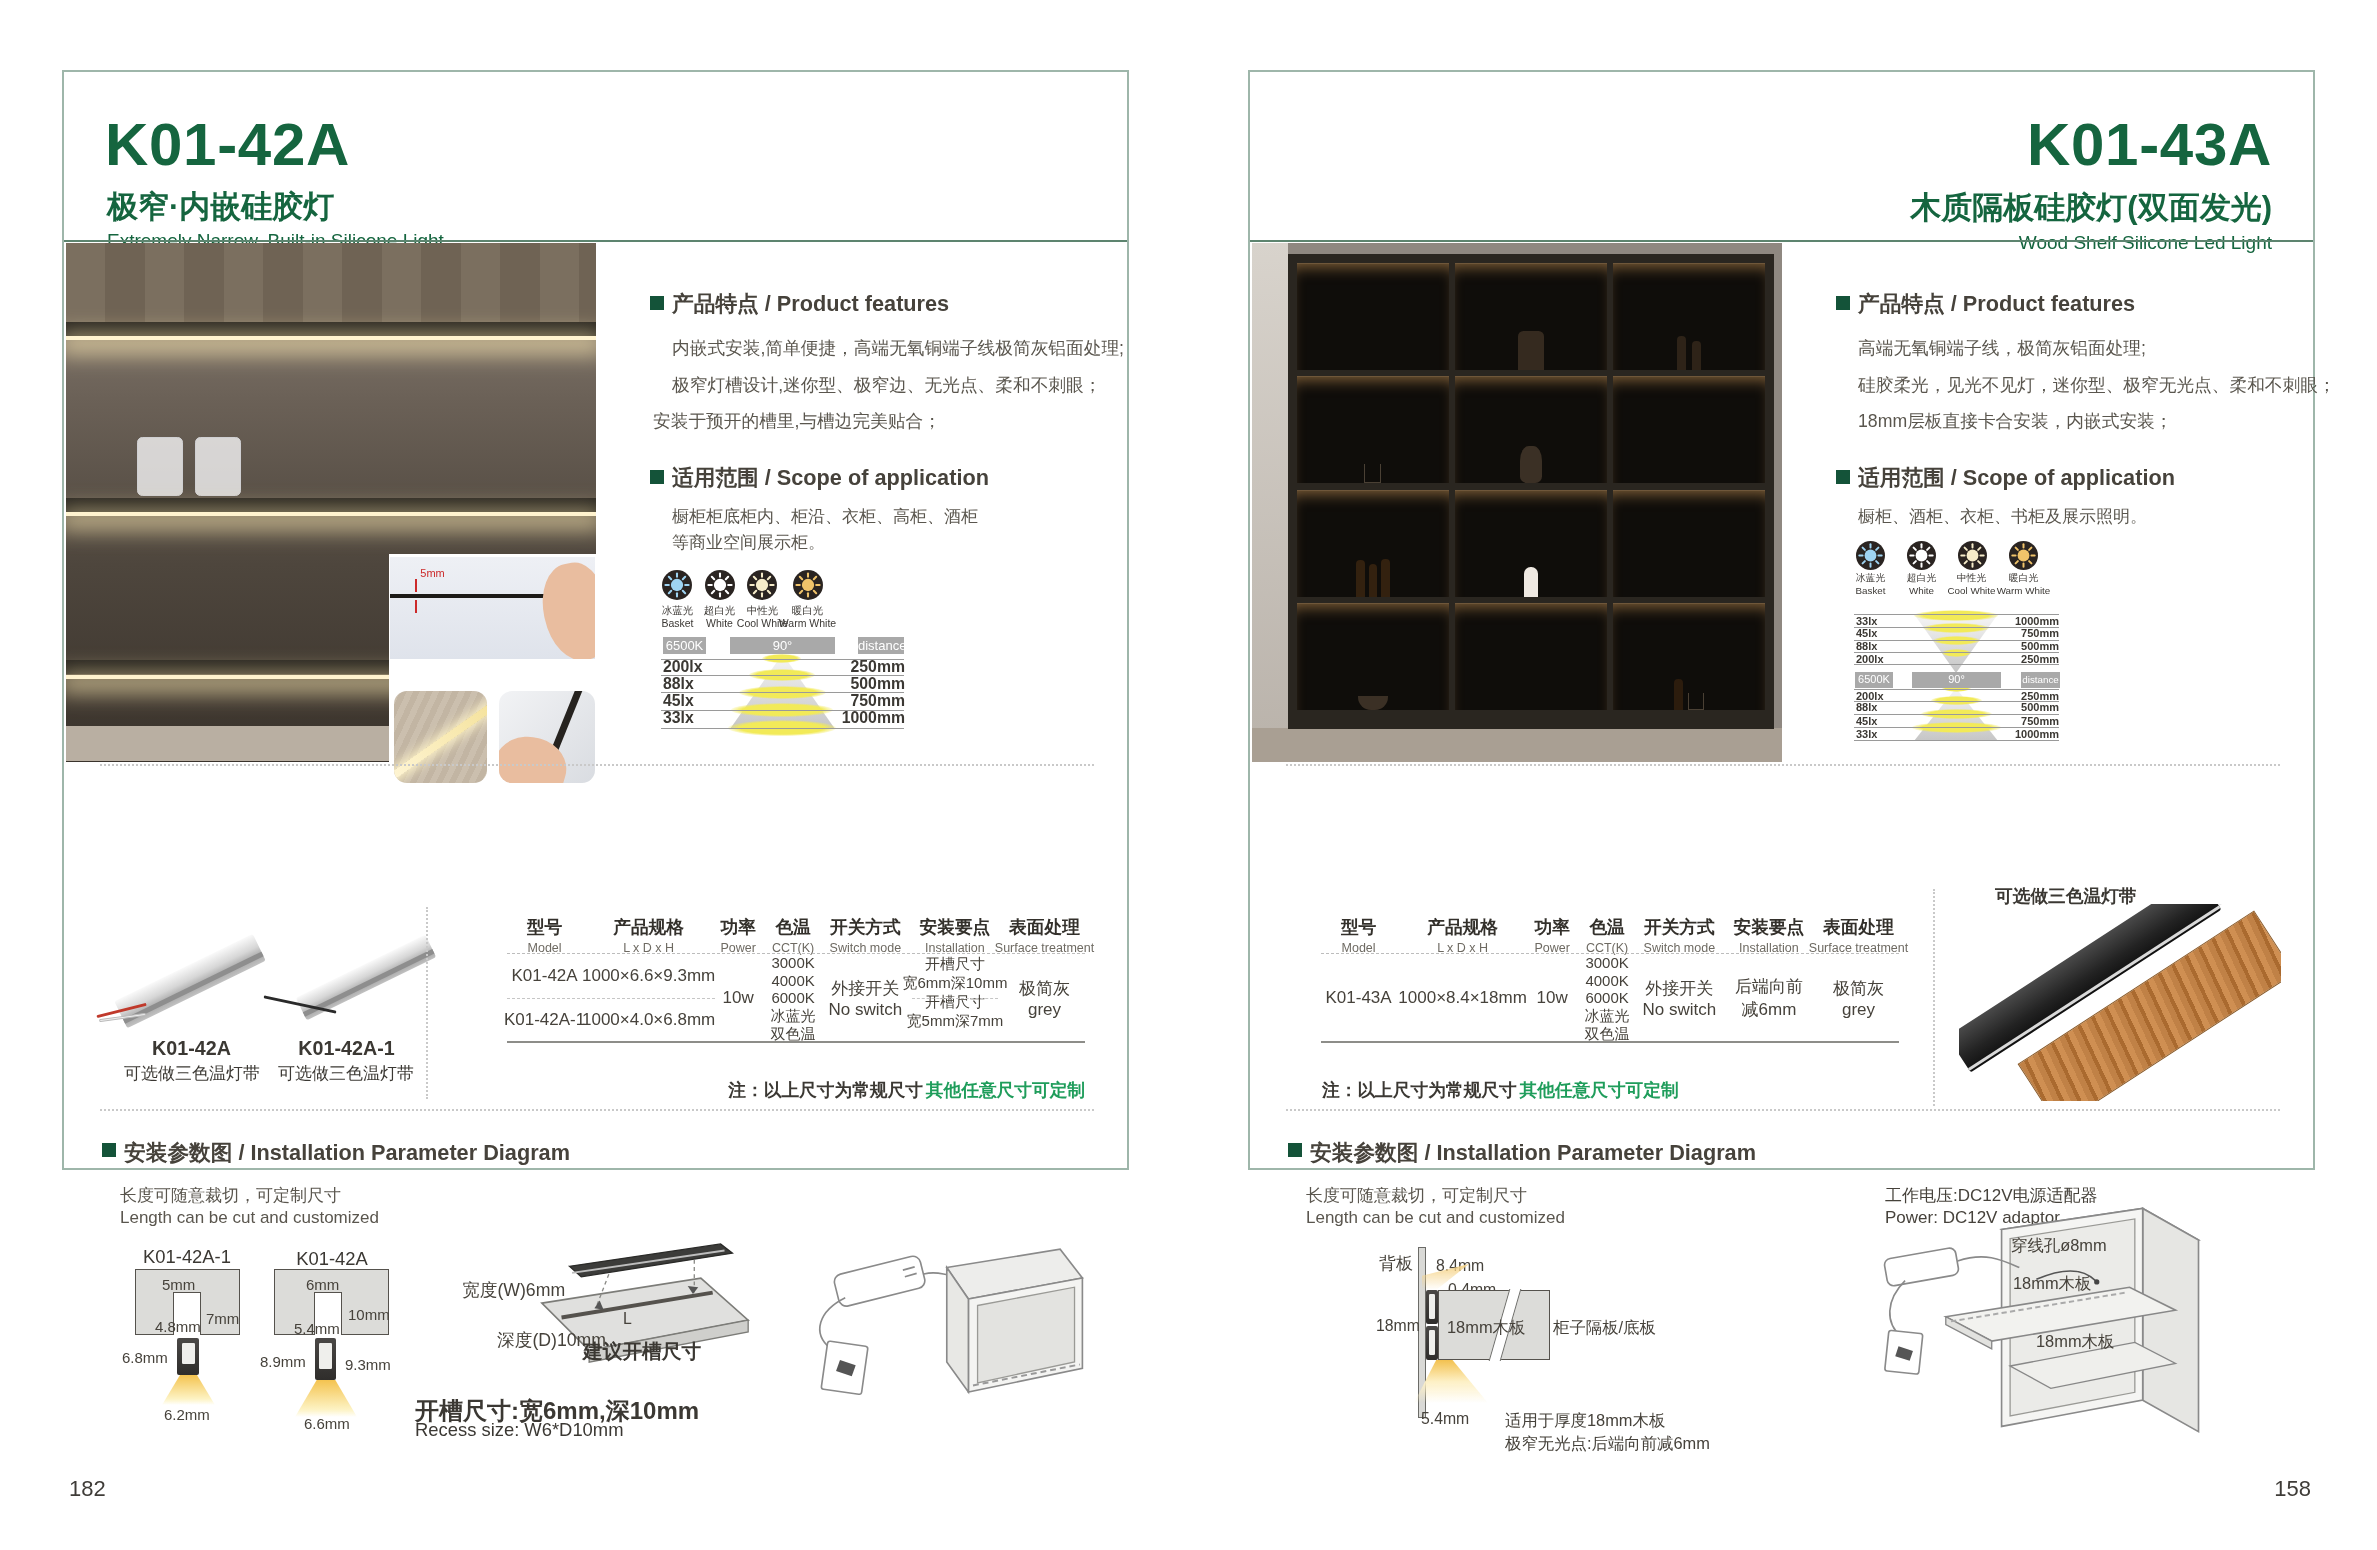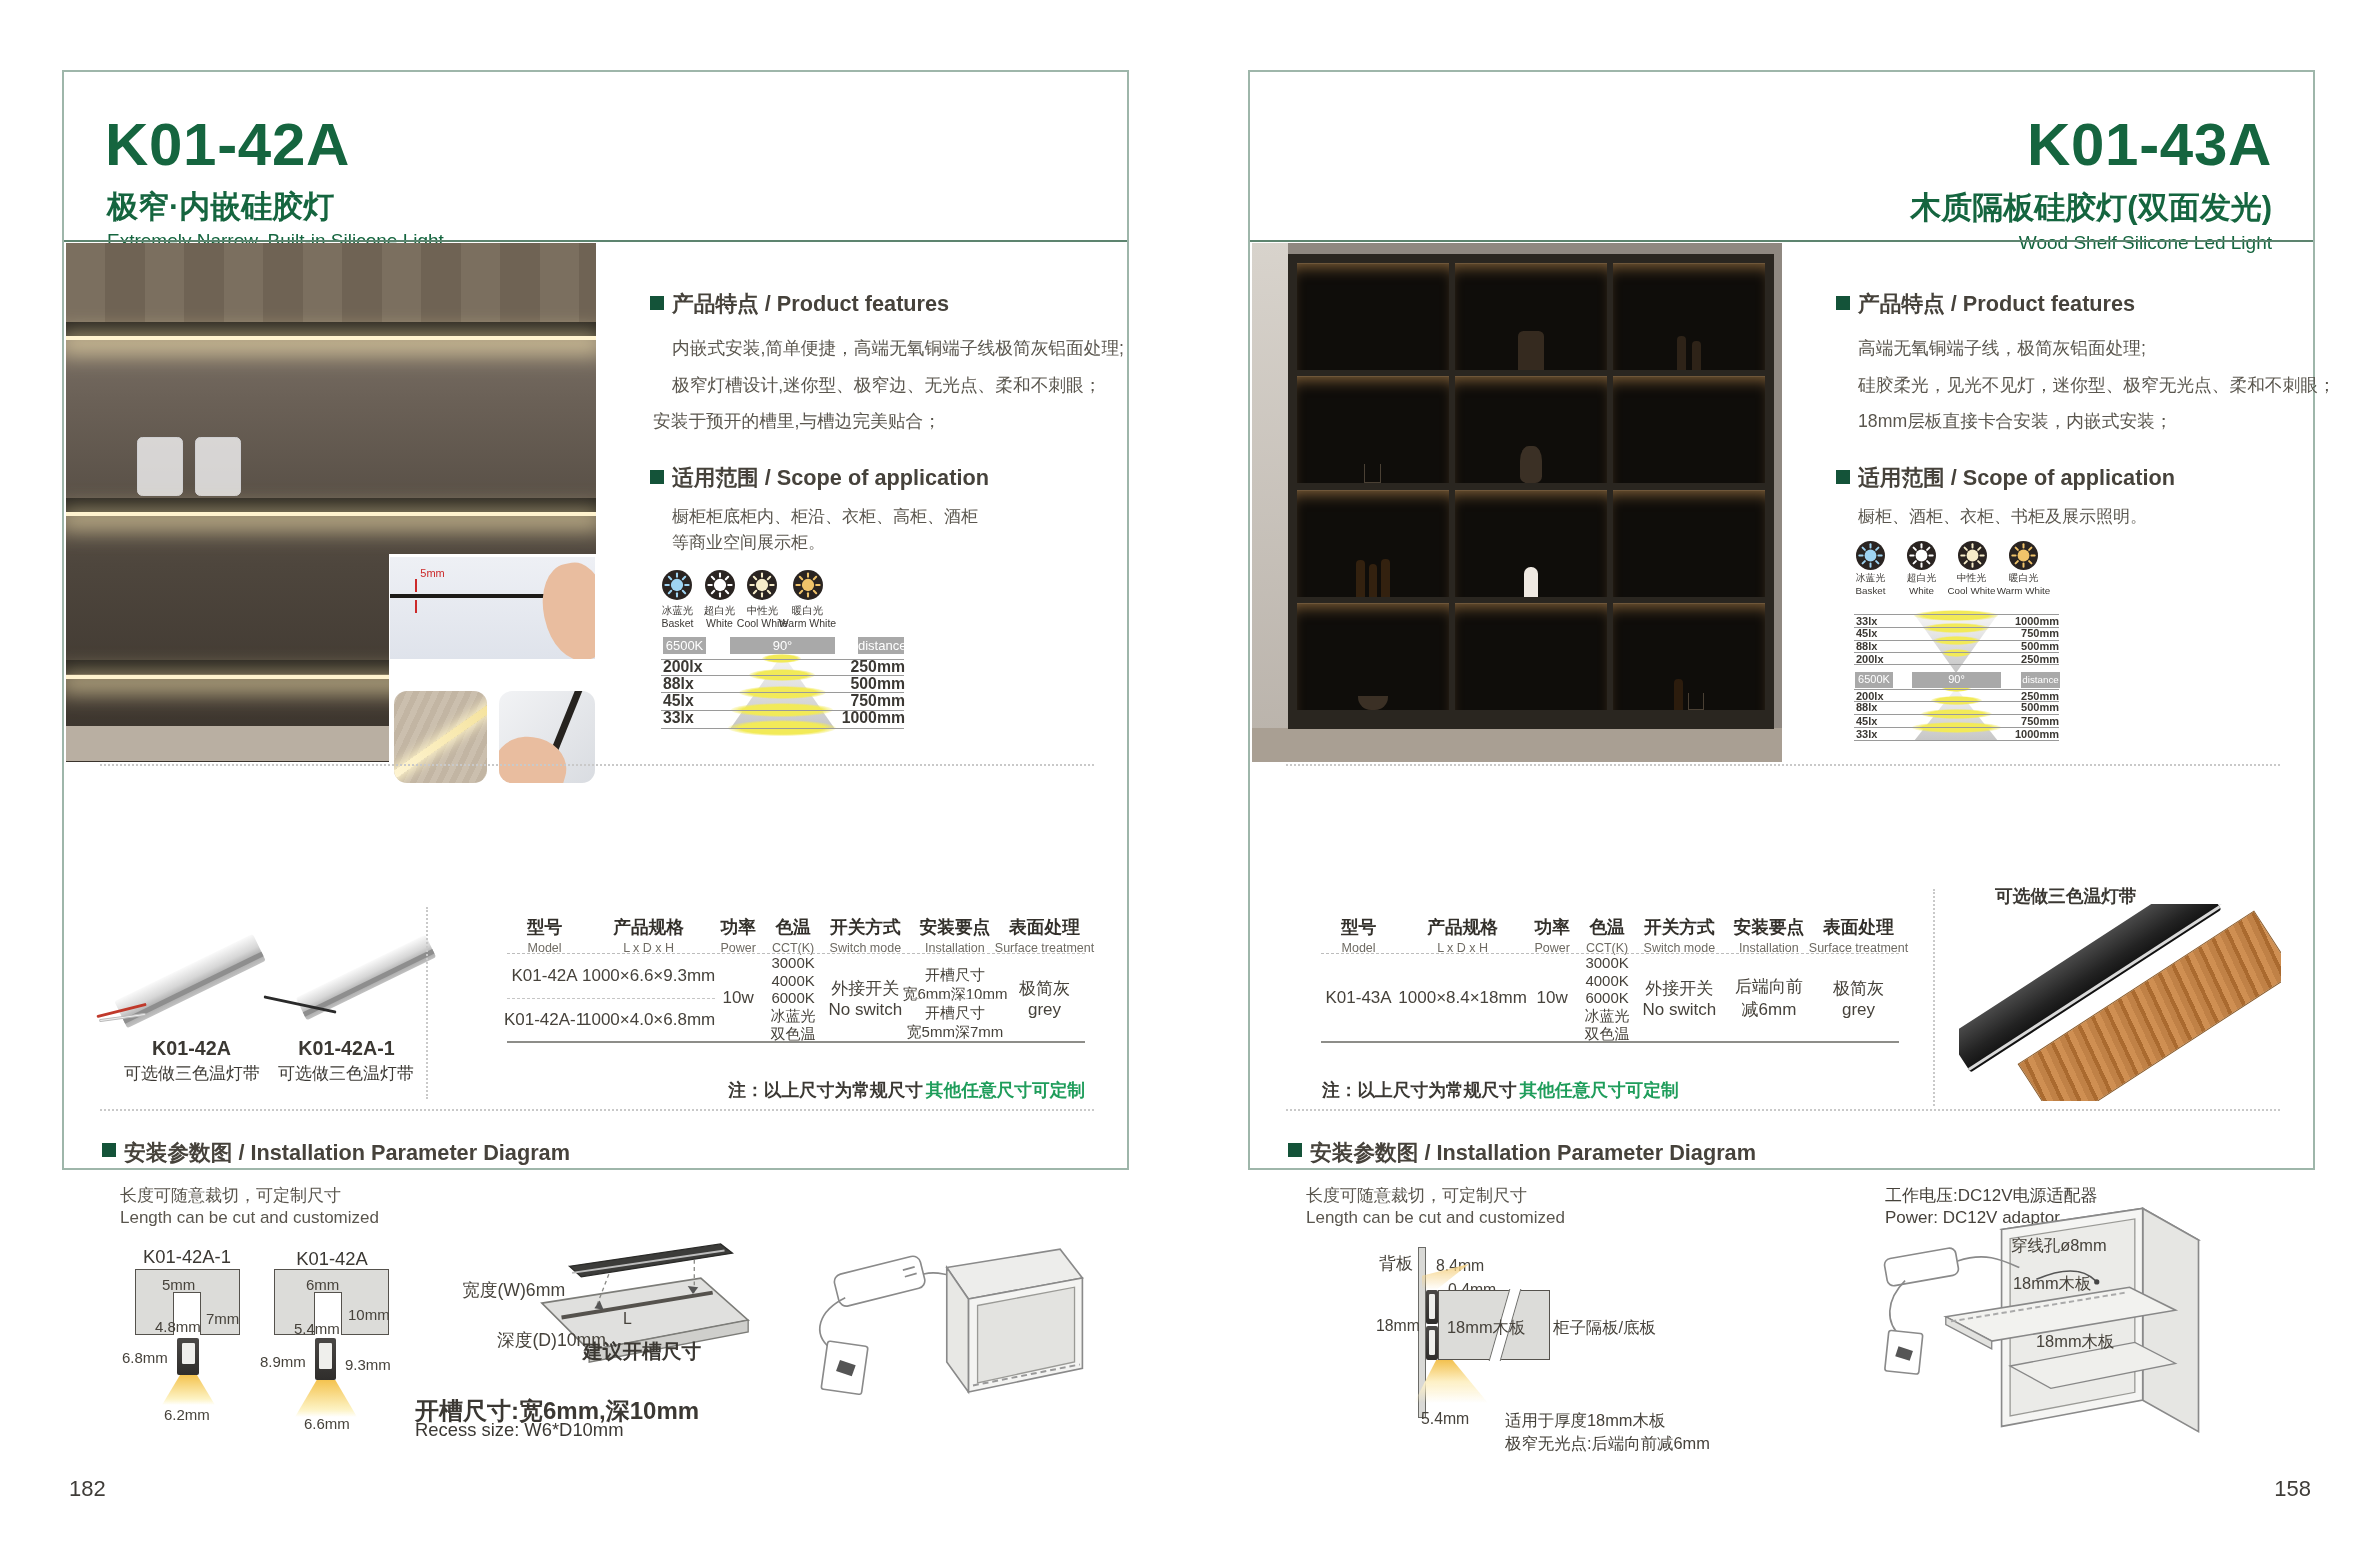--- a/index.html
+++ b/index.html
@@ -257,21 +257,21 @@
           <div class="bdy s">3000K</div>
           <div class="bdy s">4000K</div>
           <div class="bdy s">6000K</div>
           <div class="bdy s">冰蓝光</div>
           <div class="bdy s">双色温</div>
         </div>
         <div class="scol c5">
           <div class="bdy">外接开关</div>
           <div class="bdy">No switch</div>
         </div>
-        <div class="scol c6" style="justify-content:flex-end">
+        <div class="scol c6" style="justify-content:flex-start">
           <div>
               <div class="bdy s">开槽尺寸</div>
               <div class="bdy s">宽6mm深10mm</div>
             </div>
           <div>
               <div class="bdy s">开槽尺寸</div>
               <div class="bdy s">宽5mm深7mm</div>
             </div>
         </div>
         <div class="scol c7">

